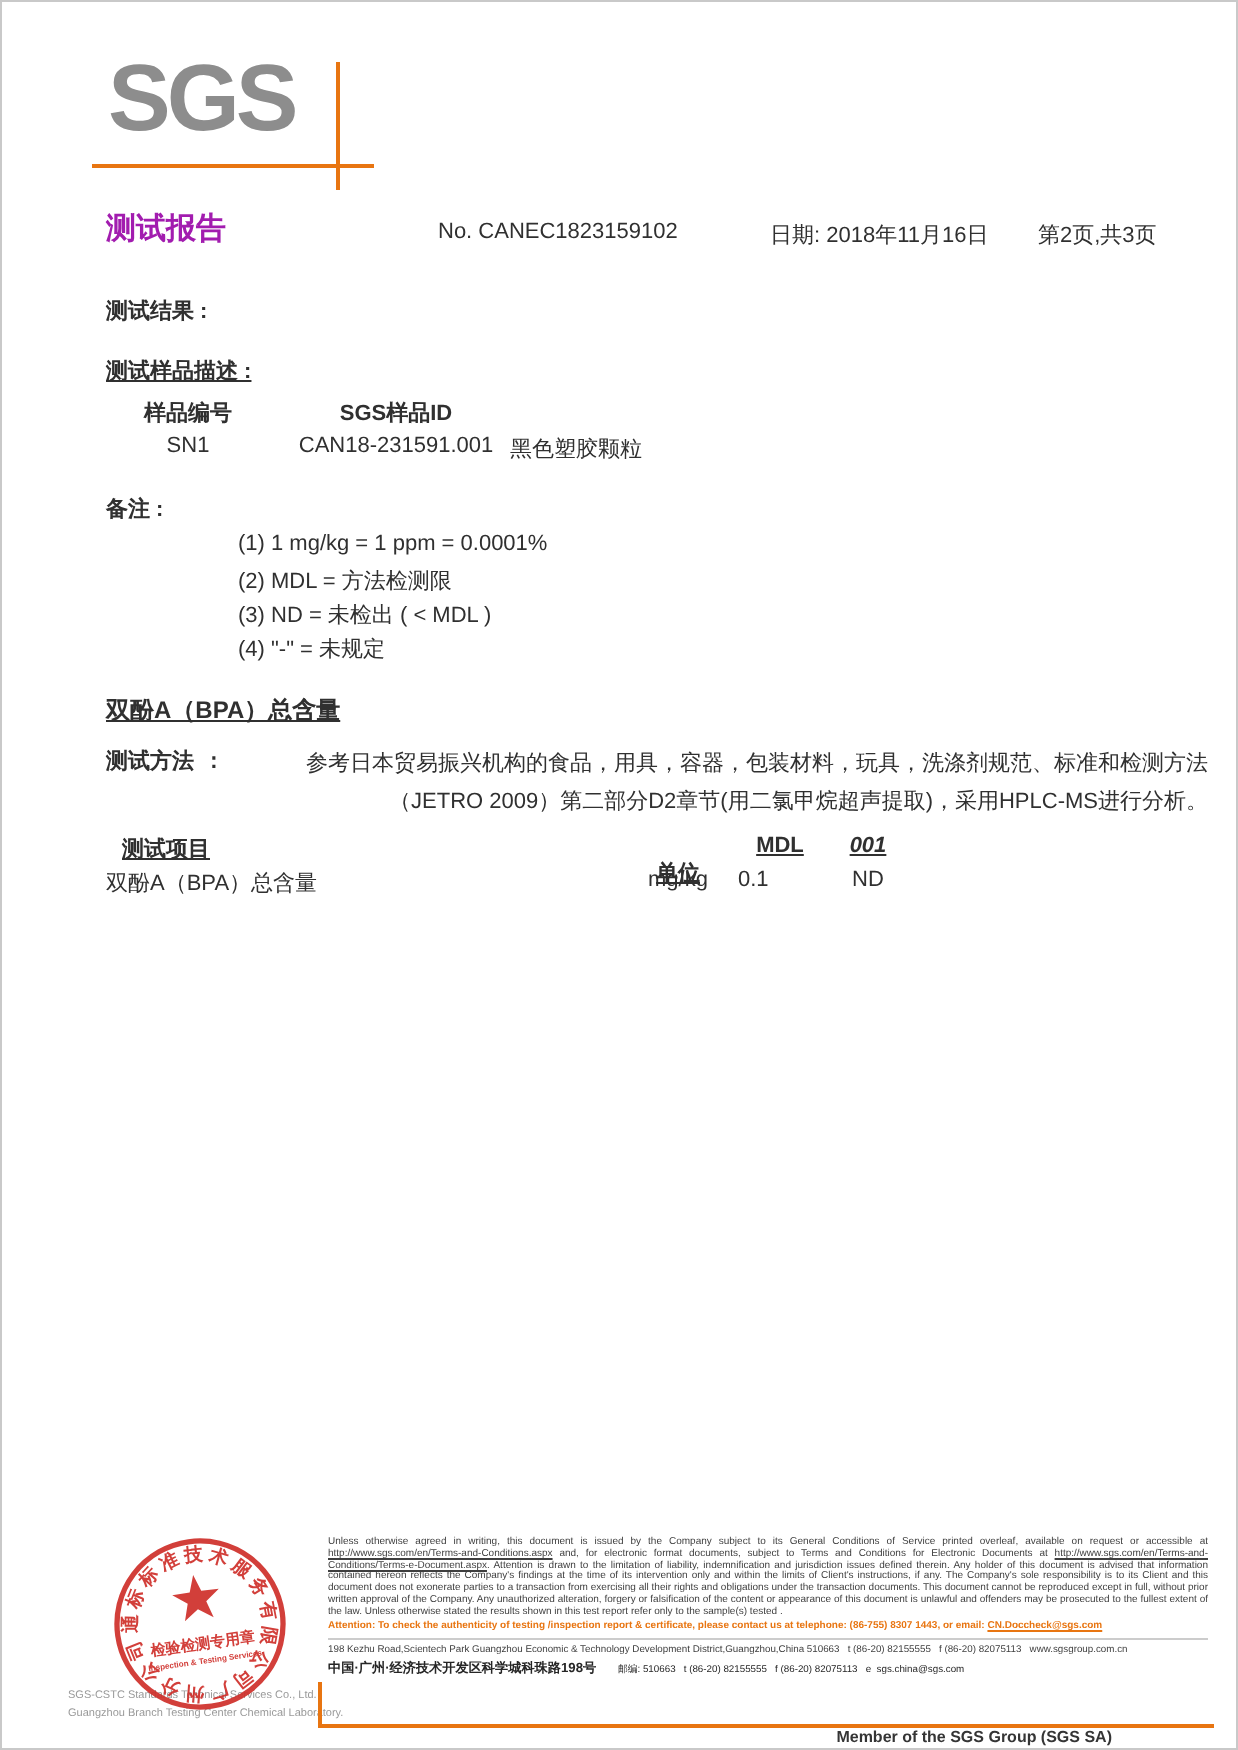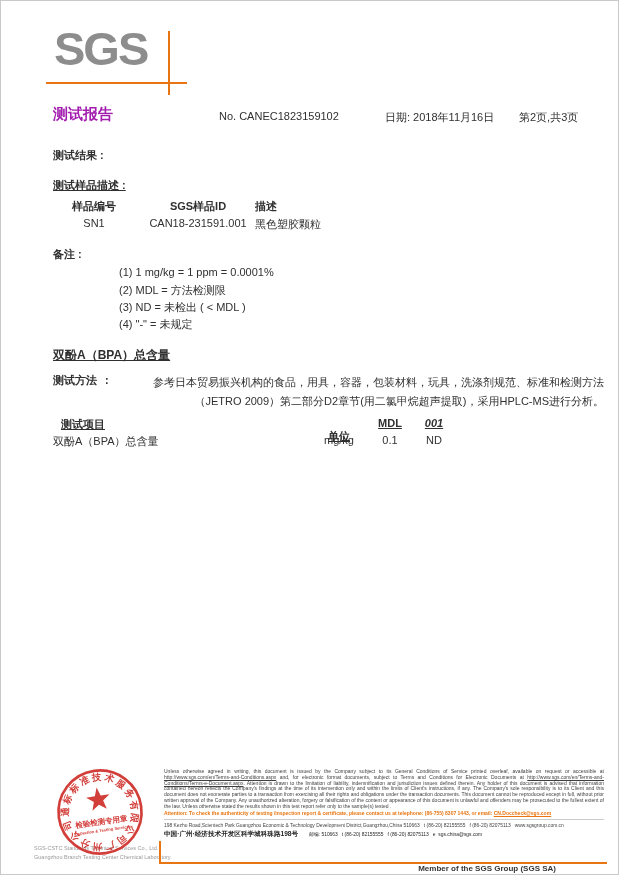--- a/index.html
+++ b/index.html
@@ -48,21 +48,21 @@
   .note-3{left:118px;top:316px;}
   .bpa-heading{left:52px;top:346px;font-size:12px;}
   .method-label{left:52px;top:372px;font-family:Liberation Mono, monospace;}
   .method-text{left:129px;top:372px;width:474px;line-height:19px;text-align:right;}
   .rt-h-item{left:60px;top:416px;}
   .rt-h-unit{left:315px;top:428px;width:46px;text-align:center;font-weight:bold;}
   .rt-h-mdl{left:368px;top:416px;width:42px;text-align:center;font-weight:bold;}
   .rt-h-001{left:412px;top:416px;width:42px;text-align:center;font-weight:bold;font-style:italic;}
   .rt-c-item{left:52px;top:433px;}
   .rt-c-unit{left:315px;top:433px;width:46px;text-align:center;}
-  .rt-c-mdl{left:368px;top:433px;width:42px;text-align:center;}
+  .rt-c-mdl{left:368px;top:433px;width:42px;text-align:left;}
   .rt-c-001{left:412px;top:433px;width:42px;text-align:center;}
   
   .company-lines{left:33px;top:843px;font-size:5.5px;color:#9a9a9a;line-height:8.5px;white-space:nowrap;}
   .stamp-wrap{left:40px;top:758px;width:118px;height:106px;}
   .footer-right{left:163px;top:768px;width:440px;}
   .disclaimer{font-size:5px;line-height:5.8px;text-align:justify;color:#3f3f3f;}
   .disclaimer .link{text-decoration:underline;}
   .attention{font-size:5px;line-height:5.8px;color:#e87511;font-weight:bold;margin-top:1px;}
   .attention .email{text-decoration:underline;}
   .addr-divider{border-top:1px solid #cccccc;margin-top:3px;}
@@ -86,21 +86,20 @@
   <div class="abs report-title">测试报告</div>
   <div class="abs hdr report-no">No. CANEC1823159102</div>
   <div class="abs hdr report-date">日期: 2018年11月16日</div>
   <div class="abs hdr page-ind">第2页,共3页</div>
 
   <div class="abs lbl results-label">测试结果 :</div>
   <div class="abs lbl u sample-heading">测试样品描述 :</div>
 
   <div class="abs lbl st-h1">样品编号</div>
   <div class="abs lbl st-h2">SGS样品ID</div>
-  <div class="abs lbl st-h3">描述</div>
   <div class="abs txt st-c1">SN1</div>
   <div class="abs txt st-c2">CAN18-231591.001</div>
   <div class="abs txt st-c3">黑色塑胶颗粒</div>
 
   <div class="abs lbl notes-label">备注 :</div>
   <div class="abs txt note-0">(1) 1 mg/kg = 1 ppm = 0.0001%</div>
   <div class="abs txt note-1">(2) MDL = 方法检测限</div>
   <div class="abs txt note-2">(3) ND = 未检出 ( &lt; MDL )</div>
   <div class="abs txt note-3">(4) "-" = 未规定</div>
 

